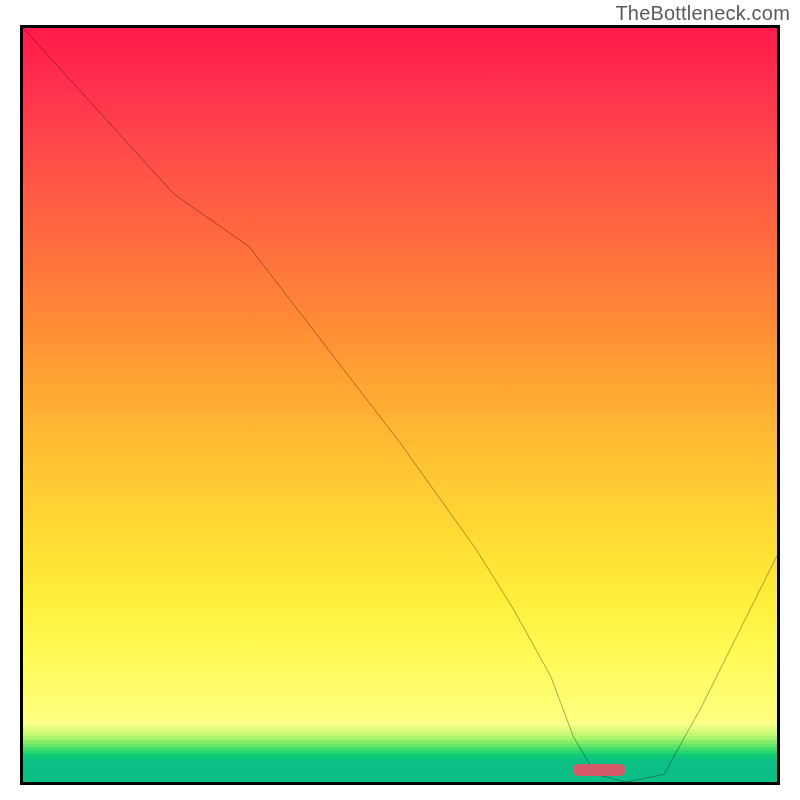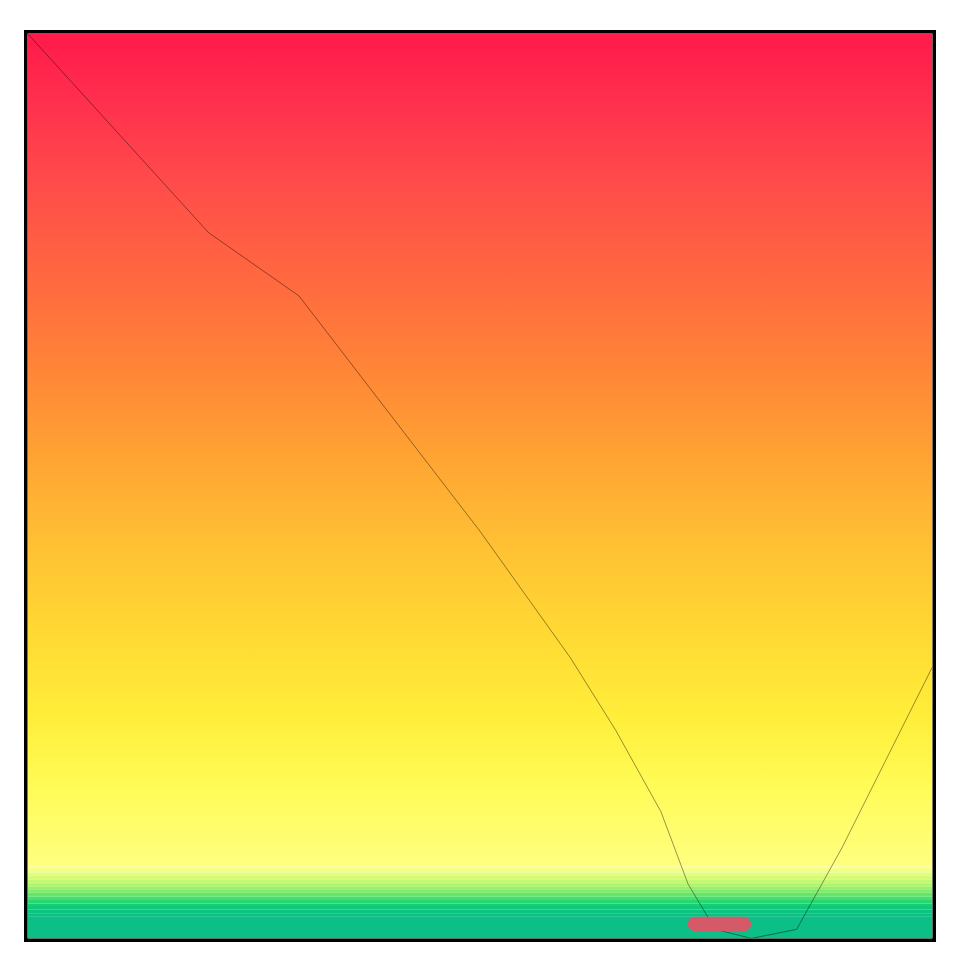--- a/index.html
+++ b/index.html
@@ -75,20 +75,21 @@
     position: absolute;
     height: 12px;
     border-radius: 6px;
     background: #d45a6a;
   }
 </style>
 </head>
 <body>
 
 <div class="wrap">
+  <div class="watermark">TheBottleneck.com</div>
 
   <div class="plot">
 
     <div class="gradient">
       <div class="gradient-main"></div>
       <div class="gradient-stripes" id="stripes">
           <div class="stripe" style="top: 0%; height: 4.86667%; background: rgb(251, 255, 140);"></div>
           <div class="stripe" style="top: 4.66667%; height: 4.86667%; background: rgb(241, 255, 132);"></div>
           <div class="stripe" style="top: 9.33333%; height: 4.86667%; background: rgb(228, 253, 126);"></div>
           <div class="stripe" style="top: 14%; height: 4.86667%; background: rgb(212, 251, 120);"></div>

